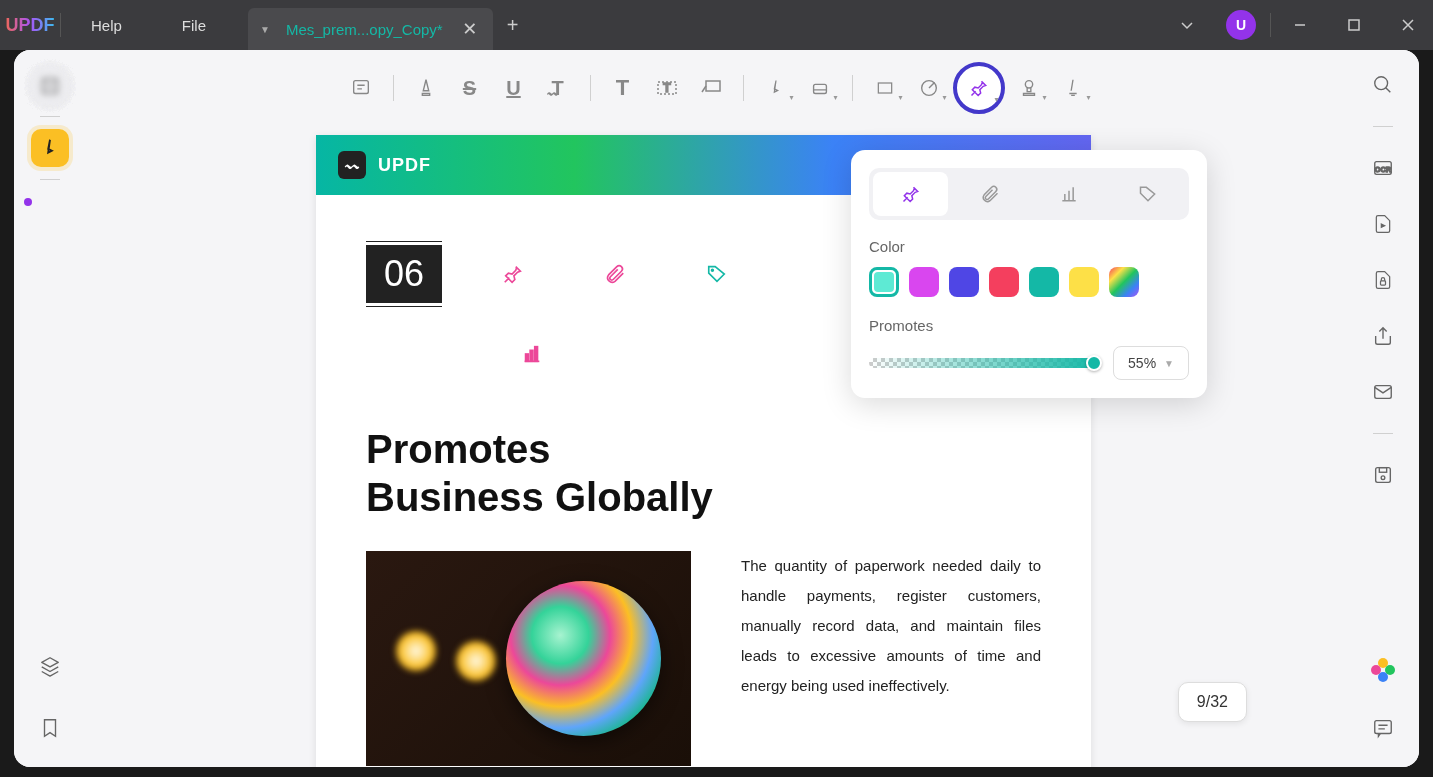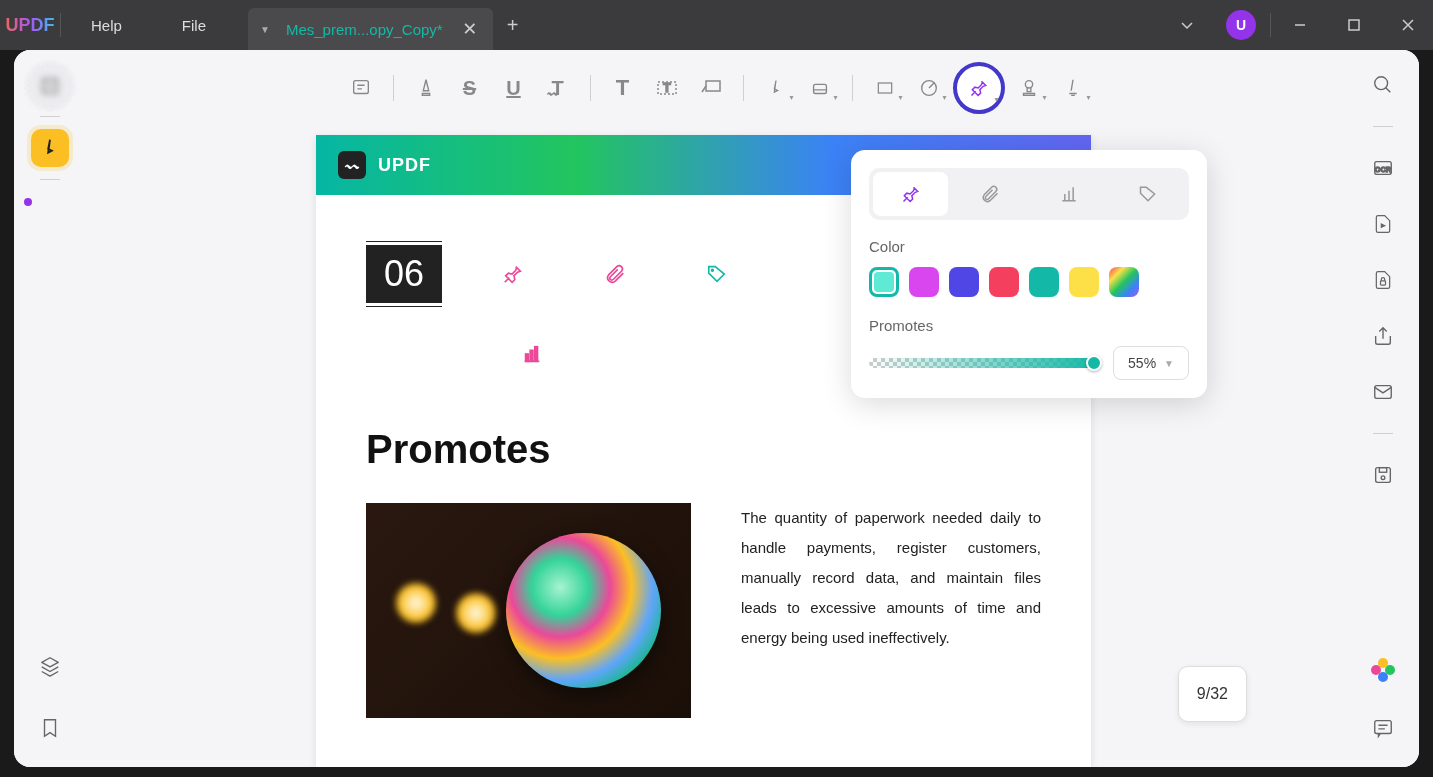--- a/index.html
+++ b/index.html
@@ -57,21 +57,21 @@
 .color-swatch.sel{border:3px solid #14b8a6;background:#fff!important;padding:2px}
 .color-swatch.sel::after{content:'';display:block;width:100%;height:100%;background:#5eead4;border-radius:4px}
 .opacity-row{display:flex;align-items:center;gap:14px}
 .opacity-slider{flex:1;height:10px;border-radius:5px;background:linear-gradient(90deg,rgba(20,184,166,0),#14b8a6);position:relative}
 .opacity-slider::before{content:'';position:absolute;inset:0;border-radius:5px;background-image:repeating-conic-gradient(#ccc 0 25%,#fff 0 50%);background-size:8px 8px;z-index:-1}
 .opacity-thumb{position:absolute;right:-3px;top:-3px;width:16px;height:16px;border-radius:50%;background:#14b8a6;border:2px solid #fff;box-shadow:0 1px 3px rgba(0,0,0,.3)}
 .opacity-value{border:1px solid #ddd;border-radius:8px;padding:8px 14px;font-size:14px;color:#444;display:flex;align-items:center;gap:8px}
 .right-sidebar{width:72px;background:#f5f5f7;display:flex;flex-direction:column;align-items:center;padding-top:16px;gap:18px}
 .rs-btn{width:38px;height:38px;display:flex;align-items:center;justify-content:center;cursor:pointer;color:#666}
 .rs-bottom{margin-top:auto;margin-bottom:20px;display:flex;flex-direction:column;align-items:center;gap:20px}
-.page-counter{position:absolute;right:100px;bottom:45px;background:#fff;border:1px solid #ddd;border-radius:10px;padding:18px 18px;font-size:16px;color:#333;box-shadow:0 2px 6px rgba(0,0,0,.08)}
+.page-counter{position:absolute;right:100px;bottom:45px;background:#fff;border:1px solid #ddd;border-radius:10px;padding:10px 18px;font-size:16px;color:#333;box-shadow:0 2px 6px rgba(0,0,0,.08)}
 .flower-icon{width:24px;height:24px;position:relative}
 .flower-icon span{position:absolute;width:10px;height:10px;border-radius:50%}
 svg{display:block}
 </style>
 </head>
 <body>
 
 <div class="titlebar">
   <div class="logo">UPDF</div>
   <div class="divider"></div>
@@ -268,21 +268,21 @@
           </div>
         </div>
         <div style="margin-top:40px;margin-left:155px">
           <svg class="doc-icon" viewBox="0 0 24 24" fill="none" stroke="#ec4899" stroke-width="1.8">
               <line x1="4" y1="20" x2="20" y2="20"></line>
               <rect x="5" y="12" width="3" height="8" fill="#ec4899"></rect>
               <rect x="10" y="8" width="3" height="12" fill="#ec4899"></rect>
               <rect x="15" y="4" width="3" height="16" fill="#ec4899"></rect>
             </svg>
         </div>
-        <h1 class="doc-title"><span>Promotes</span><br></h1>
+        <h1 class="doc-title"><span>Promotes</span><br><span>Business Globally</span></h1>
         <div class="doc-columns">
           <div class="doc-image">
             <div class="light" style="left:30px;top:80px"></div>
             <div class="light" style="left:90px;top:90px"></div>
             <div class="globe"></div>
           </div>
           <div class="doc-text">The quantity of paperwork needed daily to handle payments, register customers, manually record data, and maintain files leads to excessive amounts of time and energy being used ineffectively.</div>
         </div>
       </div>
     </div>

